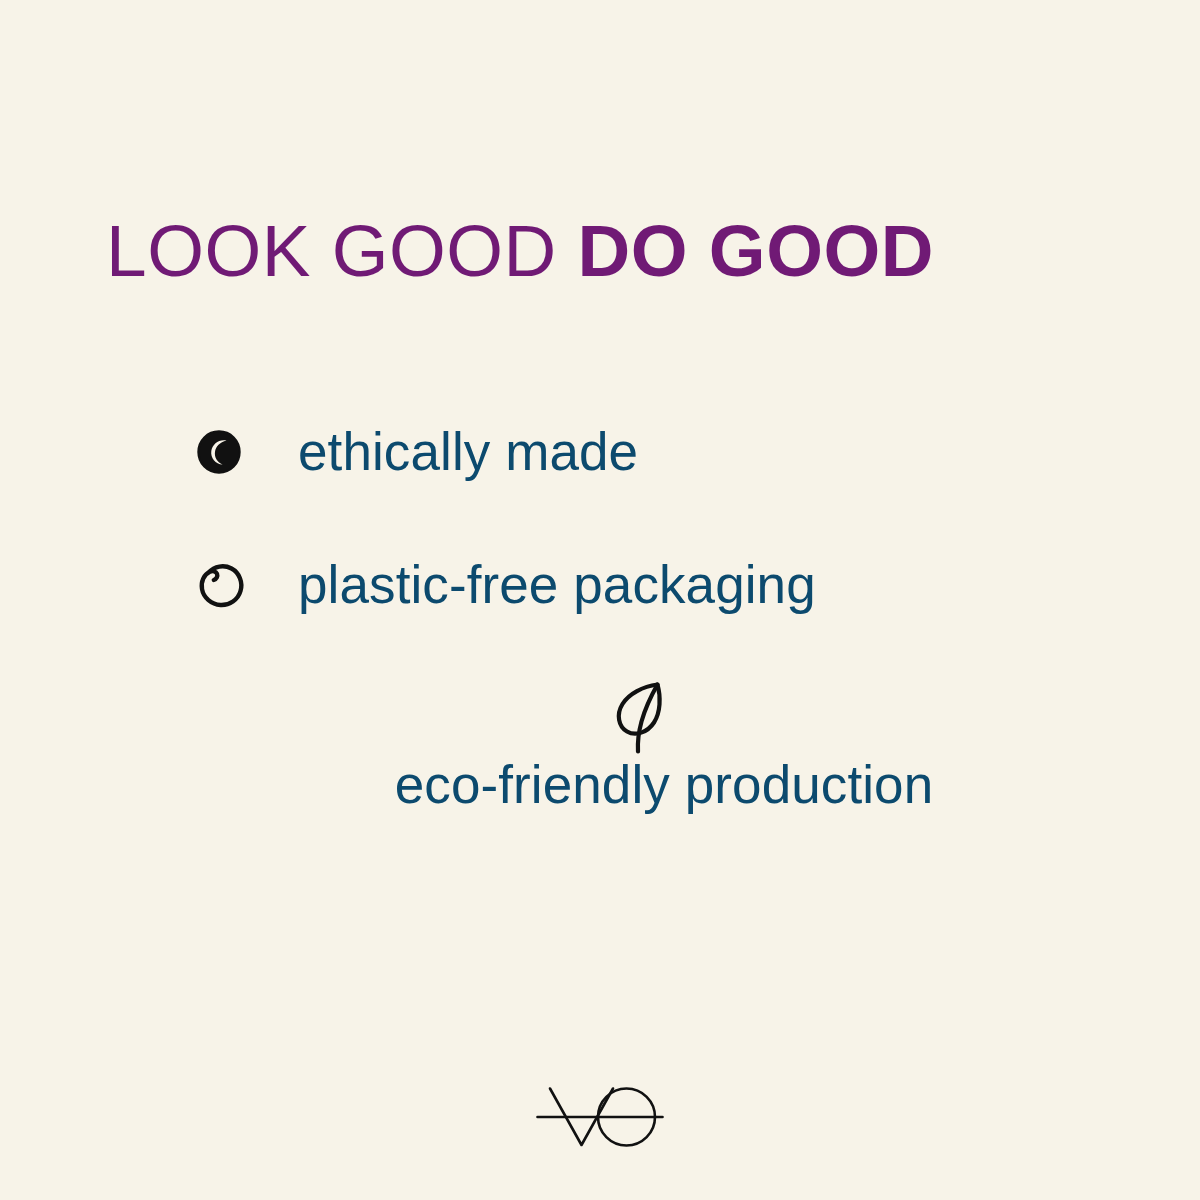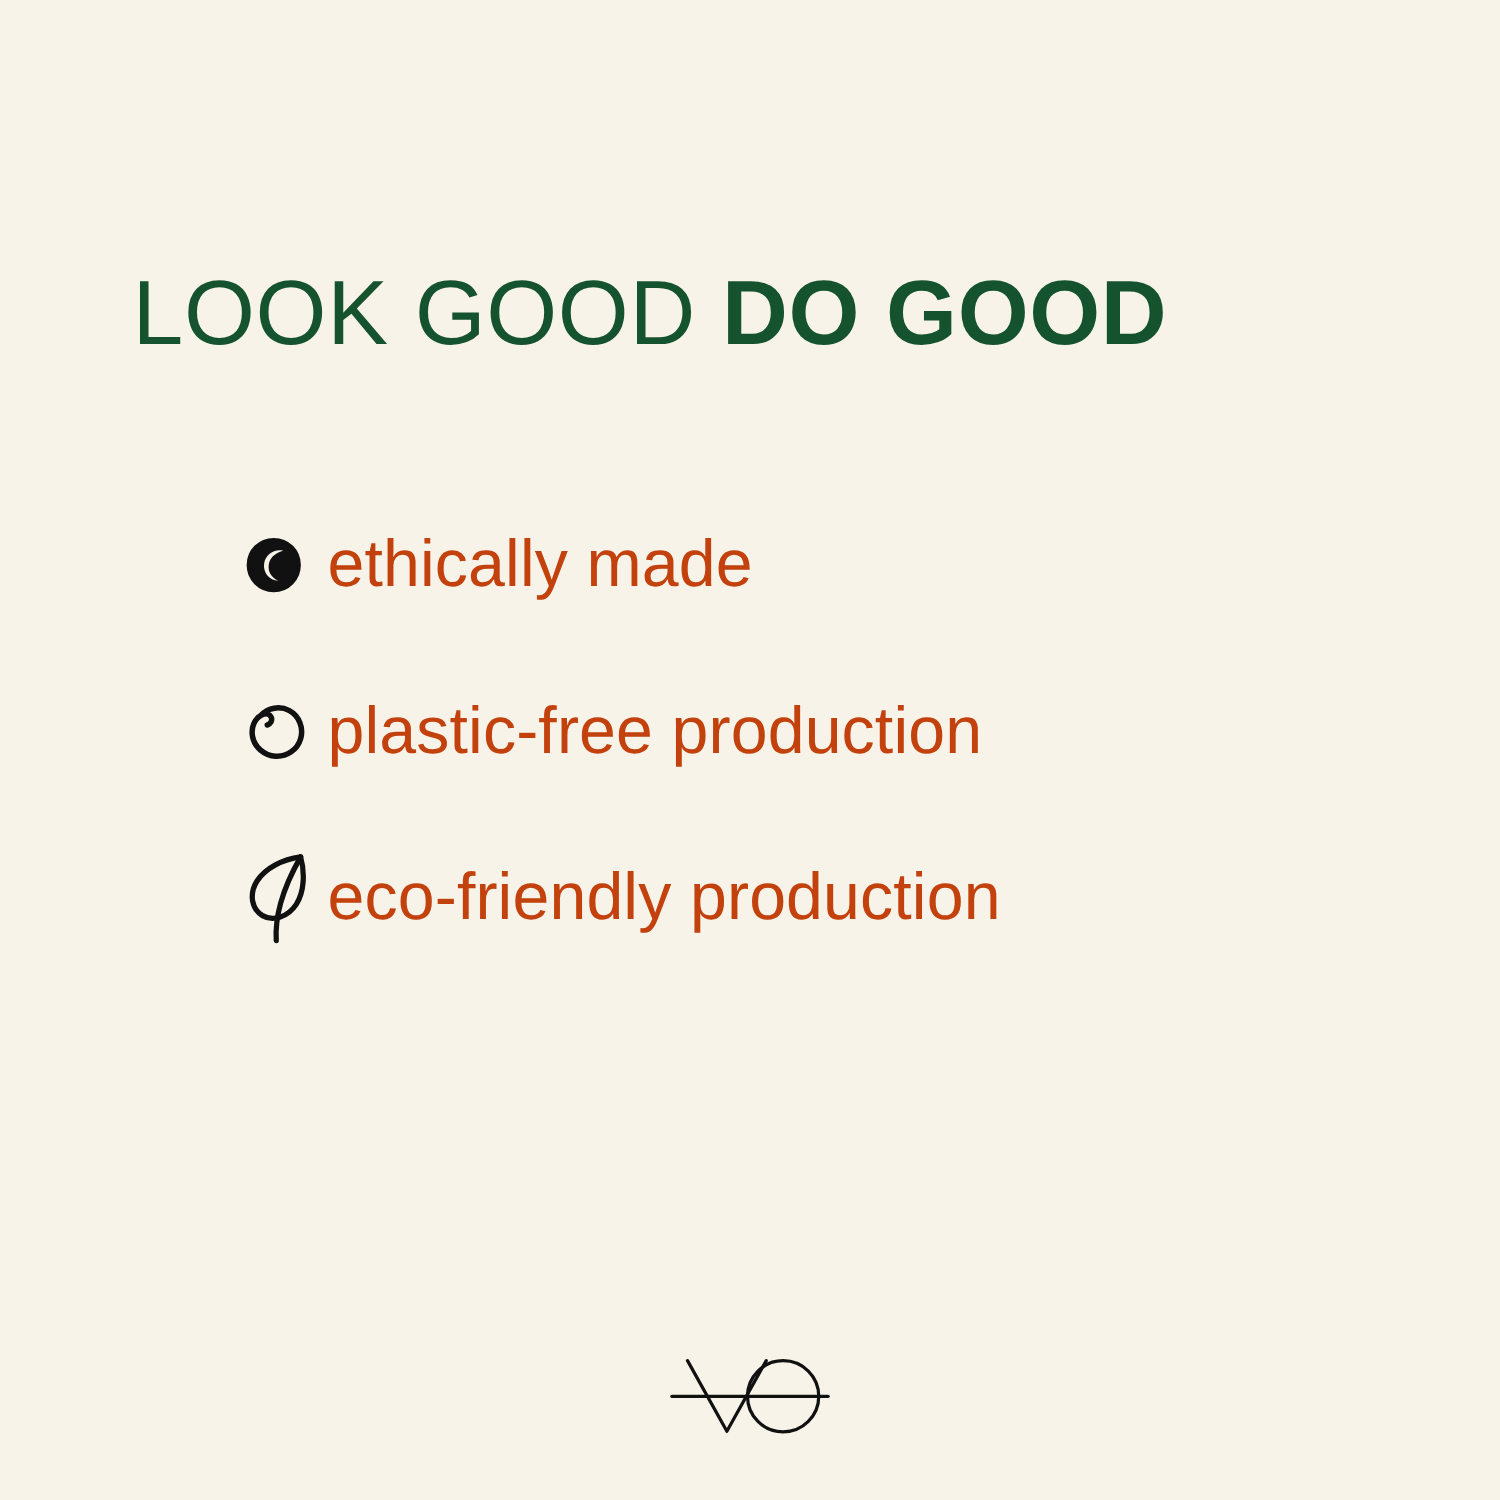--- a/index.html
+++ b/index.html
@@ -28,21 +28,21 @@
   .headline {
     position: absolute;
     top: 212px;
     left: 0;
     width: 1040px;
     text-align: center;
     white-space: nowrap;
     font-size: 73px;
     line-height: 78px;
     letter-spacing: 0.5px;
-    color: #14532d;
+    color: #701a75;
   }
   .headline .hl-light {
     font-weight: 400;
   }
   .headline .hl-bold {
     font-weight: 700;
   }
 
   
   .feature-list {
@@ -52,40 +52,42 @@
     width: 900px;
   }
   .feature-row {
     display: flex;
     align-items: center;
     height: 80px;
     margin-bottom: 53px;
   }
   .feature-row:last-child {
     margin-bottom: 0;
+    flex-direction: column;
   }
   .feature-icon {
     width: 66px;
     min-width: 66px;
     height: 80px;
     display: flex;
     align-items: center;
     justify-content: flex-start;
   }
   .feature-icon svg {
     display: block;
     overflow: visible;
   }
   .feature-label {
     font-size: 53px;
     line-height: 58px;
     font-weight: 400;
     letter-spacing: 0.1px;
-    color: #c2410c;
+    color: #0c4a6e;
     white-space: nowrap;
+    margin-left: 36px;
   }
 
   
   .brand-mark {
     position: absolute;
     left: 0;
     top: 1078px;
     width: 1200px;
     display: flex;
     justify-content: center;
@@ -115,21 +117,21 @@
       <span class="feature-label">ethically made</span>
     </div>
 
 
     <div class="feature-row">
       <span class="feature-icon">
         <svg width="50" height="52" viewBox="0 0 50 52" fill="none" stroke="#111111" stroke-width="4.4" stroke-linecap="round">
           <path d="M12.5 13.5 C18.5 7 28 5.5 35.5 9.5 C43.5 13.8 47 23.5 44.5 32 C42 40.8 33.5 46.5 24.5 46 C15.5 45.5 7.5 38.8 6 30 C4.7 22.4 8 15.5 13.8 12.8 C17 11.3 20 12.3 21 14.8 C22 17.4 20.5 20.2 17.8 21"></path>
         </svg>
       </span>
-      <span class="feature-label">plastic-free production</span>
+      <span class="feature-label">plastic-free packaging</span>
     </div>
 
     <div class="feature-row">
       <span class="feature-icon">
         <svg width="52" height="78" viewBox="0 0 52 78" fill="none" stroke="#111111" stroke-width="4.2" stroke-linecap="round" stroke-linejoin="round">
           <path d="M44.5 6.5 C30 8.5 16 15.5 9.5 26 C3 36.5 5.5 48.5 14 53.5 C22.5 58.5 34.5 54.5 41 44.5 C47.5 34.5 48 19 44.5 6.5 Z"></path>
           <path d="M44.5 6.5 C38 18 32 31 28.5 43.5 C25.5 54.5 24.5 65 25 73.5"></path>
         </svg>
       </span>
       <span class="feature-label">eco-friendly production</span>

